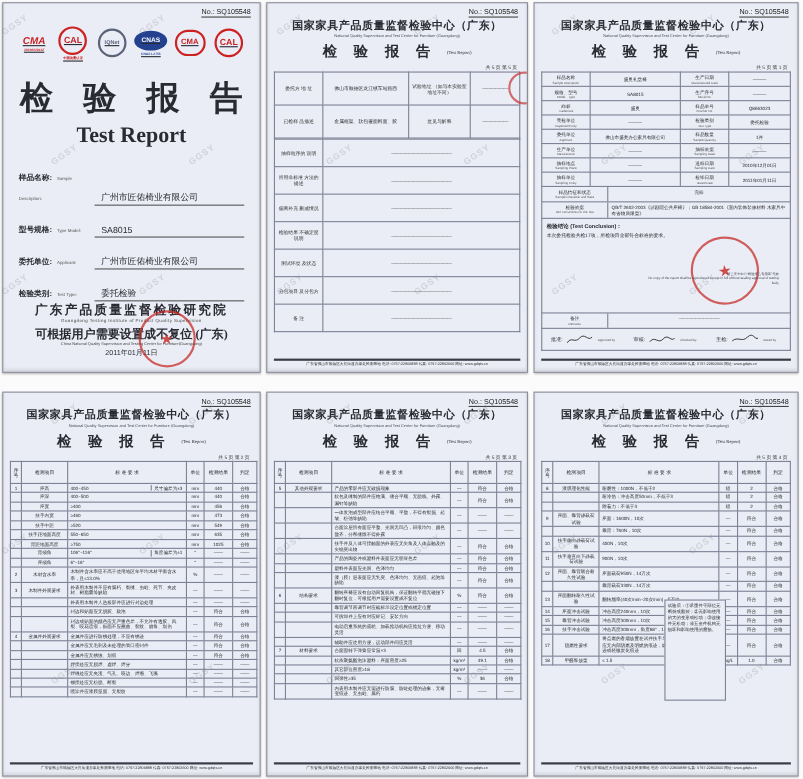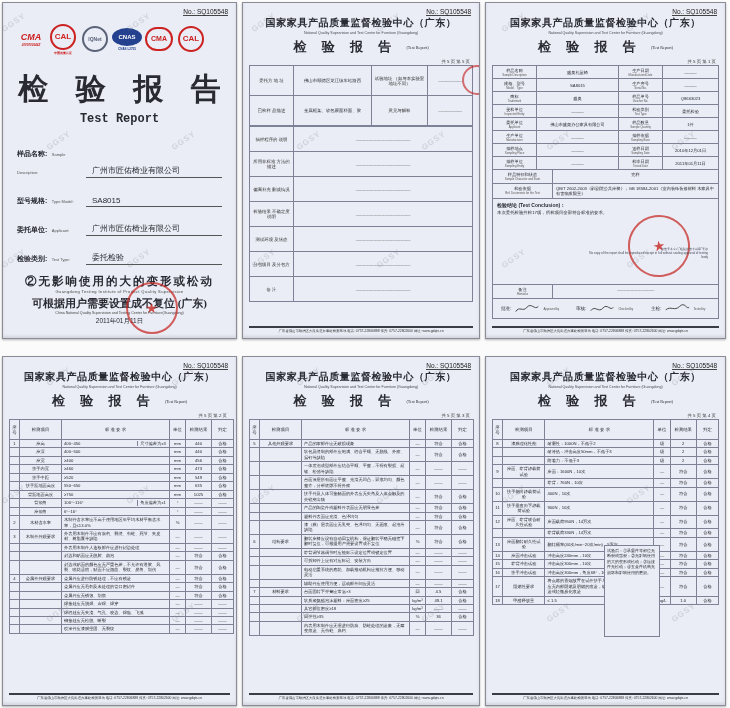--- a/index.html
+++ b/index.html
@@ -2,33 +2,33 @@
 <html><head>
 <meta charset="utf-8">
 <style>
   * { margin:0; padding:0; box-sizing:border-box; }
   html,body { width:730px; height:708px; }
   body { background:#fbfbfb; font-family:"Liberation Sans", sans-serif; color:#2a2a33; position:relative; overflow:hidden; }
   .grid { display:grid; grid-template-columns:235px 238px 241px; grid-template-rows:337px 350px; gap:17px 5px; padding:2px 0 0 2px; }
   .doc { background:#eaedf5; border:1px solid #8a8d99; box-shadow:0 1px 2px rgba(0,0,0,.28), inset 0 -2px 3px rgba(0,0,0,.10); position:relative; overflow:hidden; }
   .no-label { position:absolute; top:5px; right:8px; font-size:6.5px; color:#222; border-bottom:1px solid #444; }
   
-  .logos { display:flex; justify-content:flex-start; align-items:center; padding:20px 12px 0; height:52px; }
+  .logos { display:flex; justify-content:space-between; align-items:center; padding:20px 12px 0; height:52px;text-decoration:underline; }
   .logo { width:32px; height:30px; display:flex; flex-direction:column; align-items:center; justify-content:center; font-weight:bold; }
   .logo .lbl { font-size:9px; }
   .logo .sub { font-size:3px; margin-top:1px; }
   .cma-text { color:#c22; font-style:italic; }
   .cal-ring .lbl, .cal-ring2 .lbl { border:2px solid #c22; border-radius:50%; color:#c22; width:26px; height:26px; line-height:22px; text-align:center; font-size:8px; }
   .cma-ring .lbl { border:2px solid #c22; border-radius:50%/60%; color:#c22; width:28px; height:24px; line-height:20px; text-align:center; font-size:7px; }
   .round-gray .lbl { border:2px solid #5a6378; border-radius:50%; color:#5a6378; width:26px; height:26px; line-height:22px; text-align:center; font-size:5px; }
   .cnas-oval .lbl { background:#23418e; border-radius:50%; color:#fff; width:30px; height:18px; line-height:18px; text-align:center; font-size:6px; }
   .cnas-oval .sub { color:#23418e; }
   .cma-text .sub, .cal-ring .sub { color:#c22; }
   .cover-title { text-align:center; font-family:"Liberation Serif", serif; font-weight:bold; font-size:30px; letter-spacing:10px; margin-top:14px; text-indent:10px; }
-  .cover-sub { text-align:center; font-family:Liberation Mono, monospace; font-weight:bold; font-size:12px; margin-top:2px; }
+  .cover-sub { text-align:center; font-family:Liberation Serif, serif; font-weight:bold; font-size:20px; margin-top:2px; }
   .fields { padding:16px 14px 0; }
   .field { display:flex; margin-bottom:11px; align-items:flex-end; }
   .f-label { width:58px; flex:none; }
   .f-label .cn { font-size:7px; font-weight:bold; }
   .f-label .en { font-size:4px; color:#555; }
   .f-value { flex:1; border-bottom:1px solid #555; font-size:8px; padding:0 0 1px 6px; min-height:10px;margin-left:11px; }
   .cover-footer { position:absolute; left:0; right:0; bottom:12px; text-align:center; }
   .cf1 { font-family:"Liberation Serif", serif; font-weight:bold; font-size:11.5px; letter-spacing:2px; }
   .cf1e { font-size:4px; color:#444; letter-spacing:.4px; }
   .cf2 { font-family:"Liberation Serif", serif; font-weight:bold; font-size:11px; margin-top:2px; }
@@ -148,21 +148,21 @@
       </div>
         <div class="field">
         <span class="f-label">
           <span class="cn">检验类别:</span>
           <span class="en">Test Type:</span>
         </span>
         <span class="f-value">委托检验</span>
       </div>
       </div>
     <div class="cover-footer">
-      <div class="cf1">②无影响使用的大的变形或松动</div>
+      <div class="cf1">广东产品质量监督检验研究院</div>
       <div class="cf1e">Guangdong Testing Institute of Product Quality Supervision</div>
       <div class="cf2">可根据用户需要设置成不复位 (广东)</div>
       <div class="cf2e">China National Quality Supervision and Testing Center for Furniture(Guangdong)</div>
       <div class="cf-date">2011年01月11日</div>
     </div>
     <div class="seal cover-seal">
         <span class="star">★</span>
       </div>
   </div>
 

